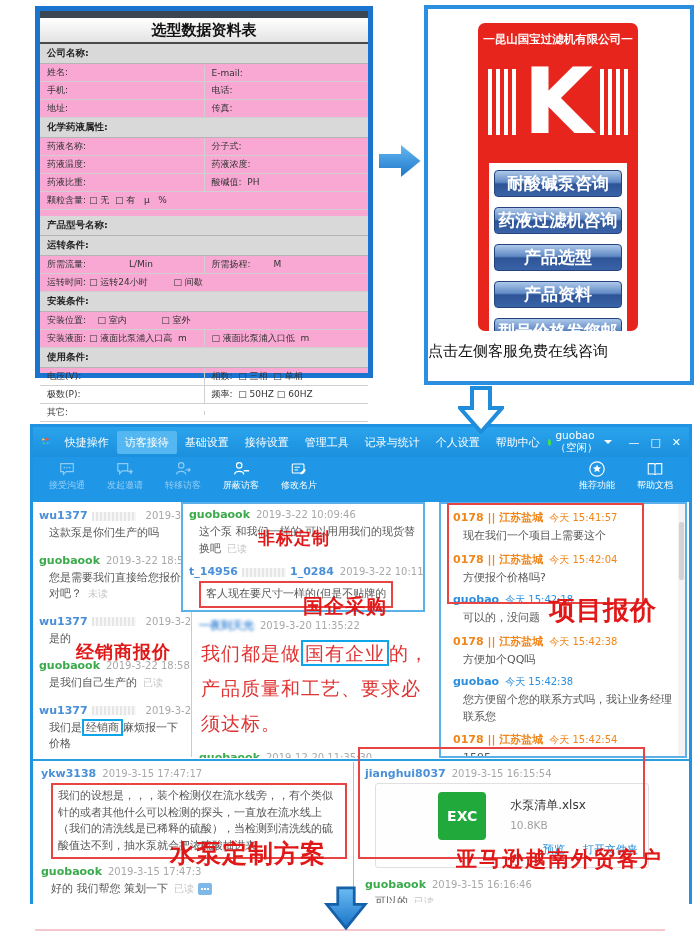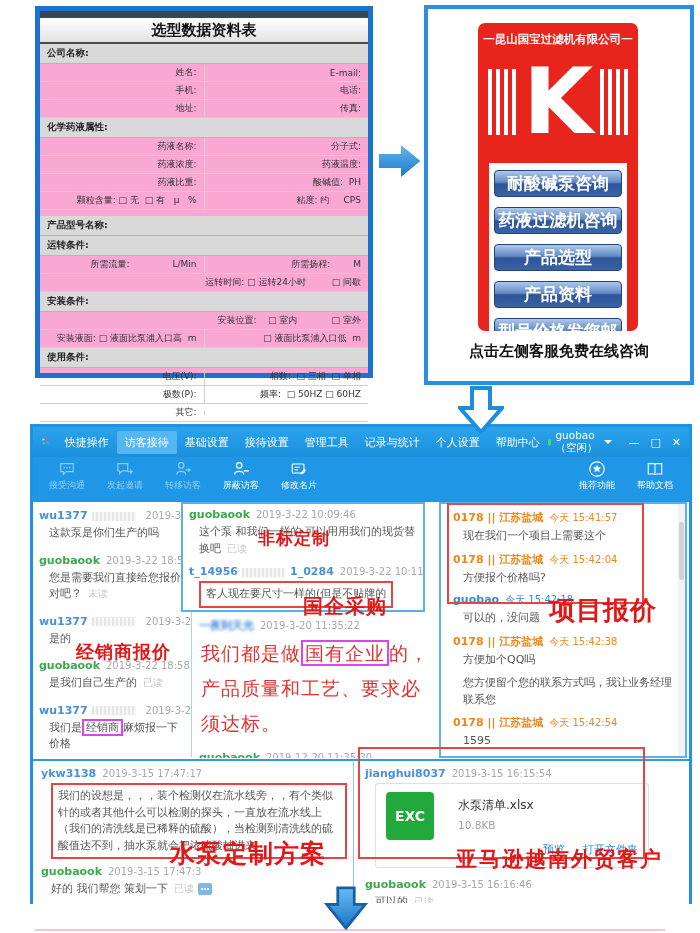--- a/index.html
+++ b/index.html
@@ -6,41 +6,41 @@
   .page{position:relative;width:700px;height:933px;background:#fff;overflow:hidden;
         font-family:"DejaVu Sans",sans-serif;}
   
   .form-panel{position:absolute;left:35px;top:6px;width:338px;height:372px;
     border:5px solid #1a74cf;background:#f9a8d4;box-sizing:border-box;}
   .form-topbar{height:7px;background:#3a4652;}
   .form-title{height:24px;line-height:24px;text-align:center;font-weight:bold;font-size:15px;
     color:#111;background:linear-gradient(#ffffff,#e3e3e3);border-bottom:2px solid #4a4a4a;}
   .f-section{background:#d9d9d9;font-weight:bold;font-size:9.5px;color:#222;
     padding:3px 7px;border-bottom:1px solid #b5b5b5;}
-  .f-row{display:flex;border-bottom:1px solid #d0d0d0;min-height:16px;align-items:center;text-align:right;}
+  .f-row{display:flex;border-bottom:1px solid #d0d0d0;min-height:16px;align-items:center;}
   .f-cell{flex:1;padding:2px 7px;font-size:9px;color:#333;white-space:pre-wrap;}
   .f-cell + .f-cell{border-left:1px solid #d0d0d0;}
   .f-gap{height:6px;}
   
   .promo-panel{position:absolute;left:424px;top:5px;width:270px;height:380px;
     border:4px solid #2a8fe0;background:#fff;box-sizing:border-box;}
   .banner{position:absolute;left:50px;top:14px;width:160px;height:308px;background:#e8251d;
     border-radius:7px;overflow:hidden;}
   .banner-title{color:#fff;font-size:11.5px;font-weight:bold;text-align:center;margin-top:9px;}
   .k-area{display:flex;justify-content:center;align-items:center;height:106px;margin-top:2px;}
   .bars{display:flex;gap:4px;}
   .bar{width:4px;height:66px;background:#fff;}
   .k-letter{font-size:90px;font-weight:900;color:#fff;line-height:1;margin:0 7px;}
   .btn-zone{background:#fff;margin:8px 11px 0;padding:7px 5px;display:flex;
     flex-direction:column;gap:10px;}
   .promo-btn{height:25px;line-height:24px;text-align:center;color:#fff;font-weight:bold;
     font-size:17px;border-radius:4px;border:1px solid #24427c;cursor:pointer;
     background:linear-gradient(#aec9ea 0%,#6089c4 45%,#2d5496 52%,#3a63a8 100%);}
-  .promo-caption{position:absolute;left:0;right:0;top:333px;text-align:center;
-    font-weight:bold;font-size:15px;color:#111;}
+  .promo-caption{position:absolute;left:0;right:0;top:333px;text-align:left;
+    font-weight:normal;font-size:15px;color:#111;}
   
   .arrow-right{position:absolute;left:376px;top:140px;z-index:6;}
   .arrow-down-1{position:absolute;left:458px;top:386px;z-index:6;}
   .arrow-down-2{position:absolute;left:323px;top:886px;z-index:6;}
   .pink-line{position:absolute;left:35px;top:929px;width:630px;height:2px;background:#f5c6cc;}
   
   .chat-window{position:absolute;left:30px;top:424px;width:662px;height:480px;
     border:3px solid #1f93e2;background:#fff;box-sizing:border-box;}
   .titlebar{height:30px;background:linear-gradient(#2aa3ec,#1b90dd);display:flex;
     align-items:center;padding:0 8px;}
@@ -81,32 +81,32 @@
   .msg-head{font-size:10px;white-space:nowrap;}
   .sender{font-weight:bold;font-size:11px;}
   .s-v{color:#4a90d9;} .s-g{color:#3aaa4a;} .s-o{color:#f08519;} .s-b{color:#2b8ede;}
   .blurred{filter:blur(1.4px);}
   .time{color:#a8a8a8;font-size:10px;margin-left:6px;}
   .time.t-o{color:#f08519;} .time.t-b{color:#2b8ede;}
   .redact{display:inline-block;width:44px;height:9px;margin:0 4px;vertical-align:middle;
     background:repeating-linear-gradient(90deg,#e6e6e6 0 2px,#f7f7f7 2px 4px);}
   .msg-body{font-size:11px;color:#555;padding-left:10px;margin-top:3px;line-height:1.5;}
   .msg-body.red-box{border:2px solid #e84444;padding:3px 5px;margin-left:10px;display:inline-block;}
-  .inline-box{border:2px solid #d946ef;padding:0 2px;}
+  .inline-box{border:2px solid #0ea5e9;padding:0 2px;}
   .tag{color:#c6c6c6;font-size:10px;margin-left:6px;}
   .emo{display:inline-block;width:14px;height:12px;background:#7db8e8;border-radius:2px;
     margin-left:4px;vertical-align:middle;position:relative;}
   .emo::after{content:"";position:absolute;left:3px;top:5px;width:8px;height:2px;
     background:repeating-linear-gradient(90deg,#fff 0 2px,transparent 2px 3px);}
   .big-red{font-family:"DejaVu Serif",serif;font-size:19px;color:#e03333;line-height:1.85;
     padding-left:2px;letter-spacing:1px;}
   
   .file-card{width:252px;border:1px solid #e0e0e0;background:#fefefe;border-radius:3px;
     padding:8px 10px;margin-top:2px;}
-  .fc-top{display:flex;gap:24px;}
+  .fc-top{display:flex;gap:24px;justify-content:center;}
   .fc-badge{width:48px;height:48px;background:#21a93c;border-radius:4px;color:#fff;
     font-weight:bold;font-size:14px;display:flex;align-items:center;justify-content:center;}
   .fc-name{font-size:12px;color:#333;margin-top:4px;}
   .fc-size{font-size:10.5px;color:#a0a0a0;margin-top:4px;}
   .fc-actions{text-align:right;margin-top:2px;}
   .fc-actions span{color:#2a8fd8;font-size:11px;margin-left:18px;cursor:pointer;}
   
   .ann{position:absolute;color:#e01818;font-weight:bold;z-index:9;white-space:nowrap;letter-spacing:1px;}
   .a0{left:258px;top:527px;font-size:17px;}
   .a1{left:303px;top:593px;font-size:20px;}
@@ -139,30 +139,29 @@
         <div class="f-row">
           <div class="f-cell">地址:</div>
           <div class="f-cell">传真:</div>
         </div>
         <div class="f-section">化学药液属性:</div>
         <div class="f-row">
           <div class="f-cell">药液名称:</div>
           <div class="f-cell">分子式:</div>
         </div>
         <div class="f-row">
+          <div class="f-cell">药液温度:</div>
           <div class="f-cell">药液浓度:</div>
-          <div class="f-cell">药液温度:</div>
         </div>
         <div class="f-row">
           <div class="f-cell">药液比重:</div>
           <div class="f-cell">酸碱值:  PH</div>
         </div>
         <div class="f-row">
           <div class="f-cell">颗粒含量: □ 无  □ 有   μ   %</div>
-          <div class="f-cell">粘度: 约     CPS</div>
         </div>
         <div class="f-gap"></div>
         <div class="f-section">产品型号名称:</div>
         <div class="f-section">运转条件:</div>
         <div class="f-row">
           <div class="f-cell">所需流量:               L/Min</div>
           <div class="f-cell">所需扬程:        M</div>
         </div>
         <div class="f-row">
           <div class="f-cell">运转时间: □ 运转24小时         □ 间歇</div>
@@ -375,20 +374,21 @@
           </div>
           <div class="msg">
             <div class="msg-head"><span class="sender s-b">guobao</span><span class="time t-b">今天 15:42:18</span></div>
             <div class="msg-body">可以的，没问题</div>
           </div>
           <div class="msg">
             <div class="msg-head"><span class="sender s-o">0178 || 江苏盐城</span><span class="time t-o">今天 15:42:38</span></div>
             <div class="msg-body">方便加个QQ吗</div>
           </div>
           <div class="msg">
+            <div class="msg-head"><span class="sender s-b">guobao</span><span class="time t-b">今天 15:42:38</span></div>
             <div class="msg-body">您方便留个您的联系方式吗，我让业务经理联系您</div>
           </div>
           <div class="msg">
             <div class="msg-head"><span class="sender s-o">0178 || 江苏盐城</span><span class="time t-o">今天 15:42:54</span></div>
             <div class="msg-body">1595</div>
           </div>
         </div>
       <div class="h-div"></div>
       <div class="cpanel p-bot-left" id="panel-bot-left">
           <div class="msg"><div class="msg-head"><span class="sender s-v">ykw3138</span><span class="time">2019-3-15 17:47:17</span></div><div class="msg-body red-box">我们的设想是，，，装个检测仪在流水线旁，，有个类似针的或者其他什么可以检测的探头，一直放在流水线上（我们的清洗线是已稀释的硫酸），当检测到清洗线的硫酸值达不到，抽水泵就会把浓硫酸抽进来</div></div>

